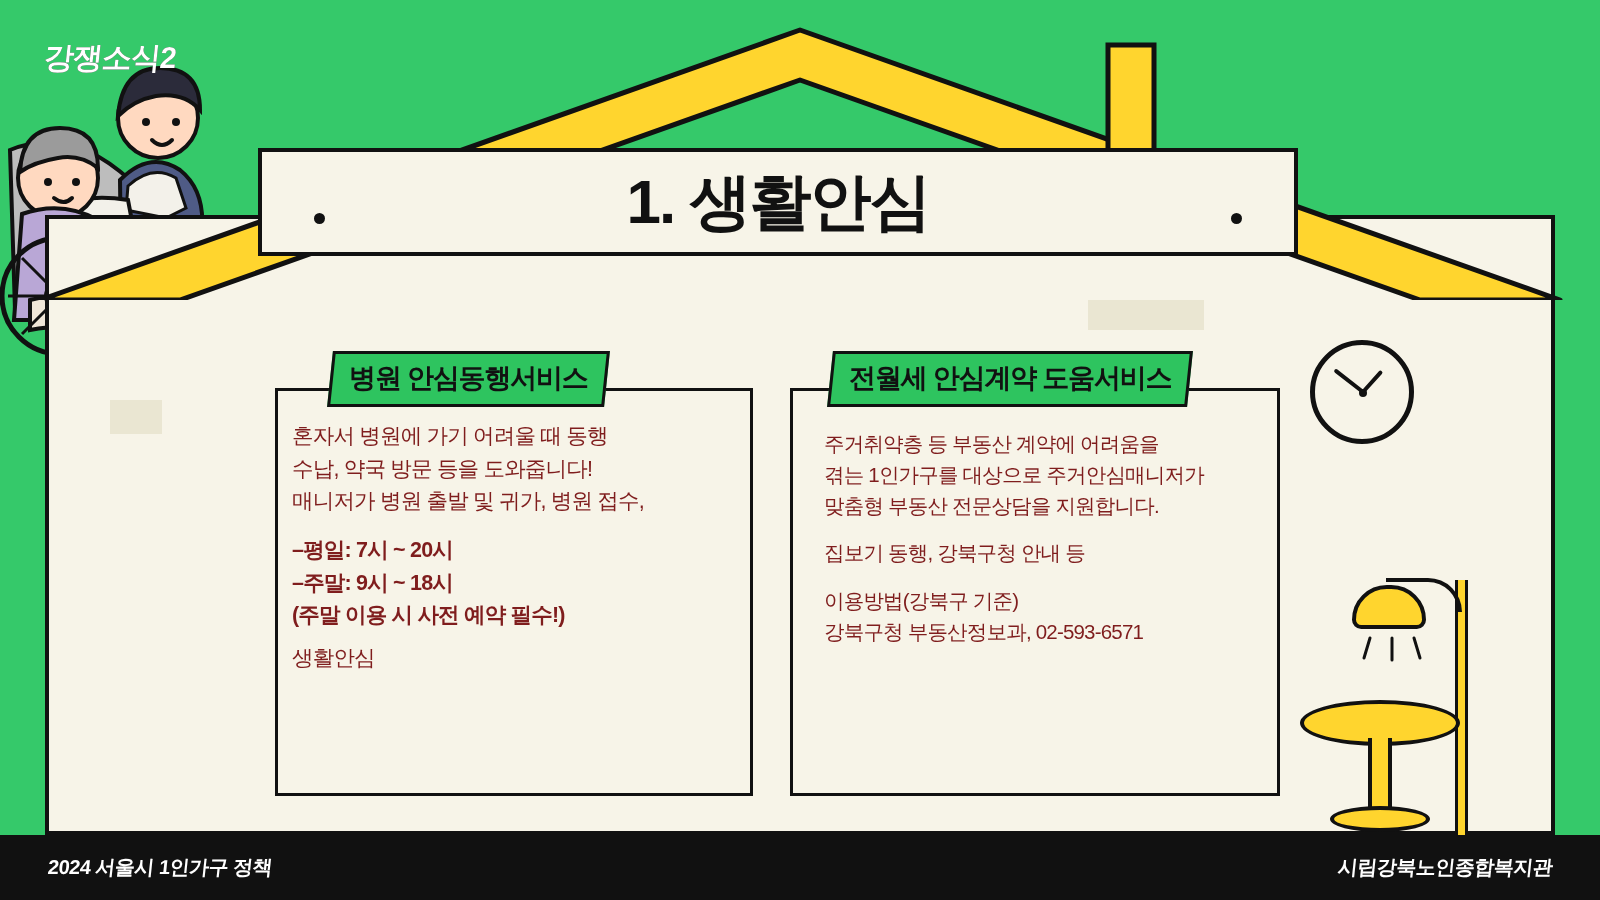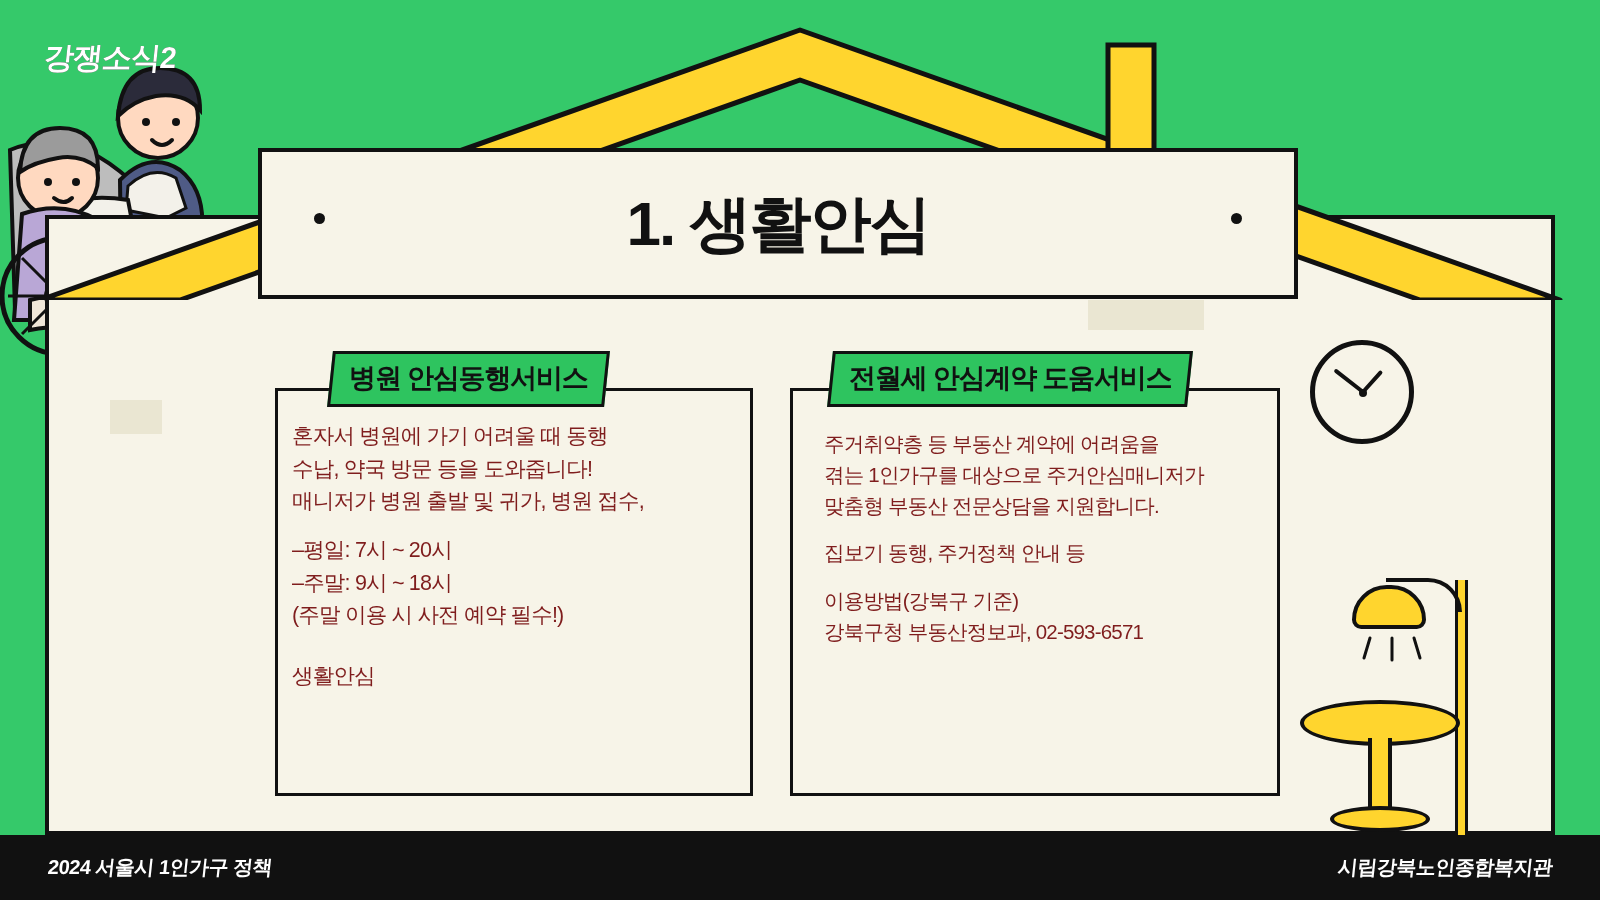--- a/index.html
+++ b/index.html
@@ -50,21 +50,21 @@
     height: 300px;
     z-index: 12;
   }
   
   
   .title-plate {
     position: absolute;
     left: 258px;
     top: 148px;
     width: 1040px;
-    height: 151px;
+    height: 108px;
     background: #f7f4e8;
     border: 4px solid #111;
     box-sizing: border-box;
     z-index: 30;
     display: flex;
     align-items: center;
     justify-content: center;
   }
   .title-plate .dot {
     position: absolute;
@@ -124,21 +124,21 @@
   .card-body {
     position: absolute;
     z-index: 27;
     color: #7f1d1d;
     letter-spacing: -0.8px;
   }
   .card-body.left  { left: 292px; top: 420px; width: 452px; }
   .card-body.right { left: 800px; top: 428px; width: 480px; margin-left: 24px; }
 
   .para { margin: 0 0 16px 0; }
-  .para.tight { margin-bottom: 28px; }
+  .para.tight { margin-bottom: 10px; font-weight: bold; }
   .para div { line-height: 1.52; }
   .fs-21 div { font-size: 21.5px; }
   .fs-20 div { font-size: 20.5px; }
 
   
   .footer {
     position: absolute;
     left: 0;
     bottom: 0;
     width: 1600px;
@@ -308,21 +308,21 @@
   <div class="card-header right">
     <span>전월세 안심계약 도움서비스</span>
   </div>
   <div class="card-body right fs-20">
     <div class="para">
       <div>주거취약층 등 부동산 계약에 어려움을</div>
       <div>겪는 1인가구를 대상으로 주거안심매니저가</div>
       <div>맞춤형 부동산 전문상담을 지원합니다.</div>
     </div>
     <div class="para">
-      <div>집보기 동행, 주거정책 안내 등</div>
+      <div>집보기 동행, 강북구청 안내 등</div>
     </div>
     <div class="para">
       <div>이용방법(강북구 기준)</div>
       <div>강북구청 부동산정보과, 02-593-6571</div>
     </div>
   </div>
 
   
   <div class="deco clock">
     <div class="hand h"></div>

